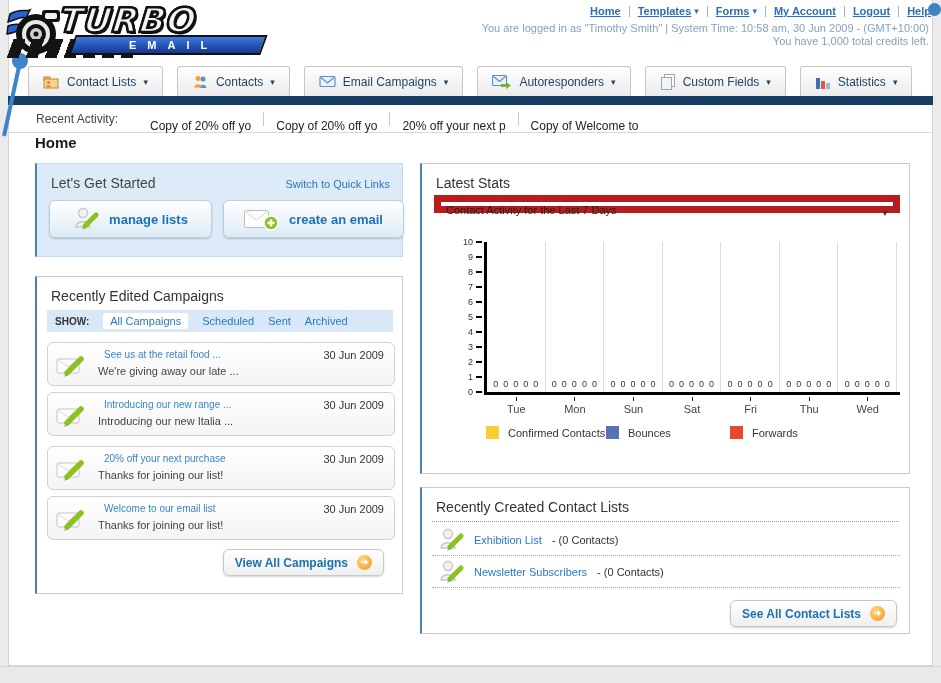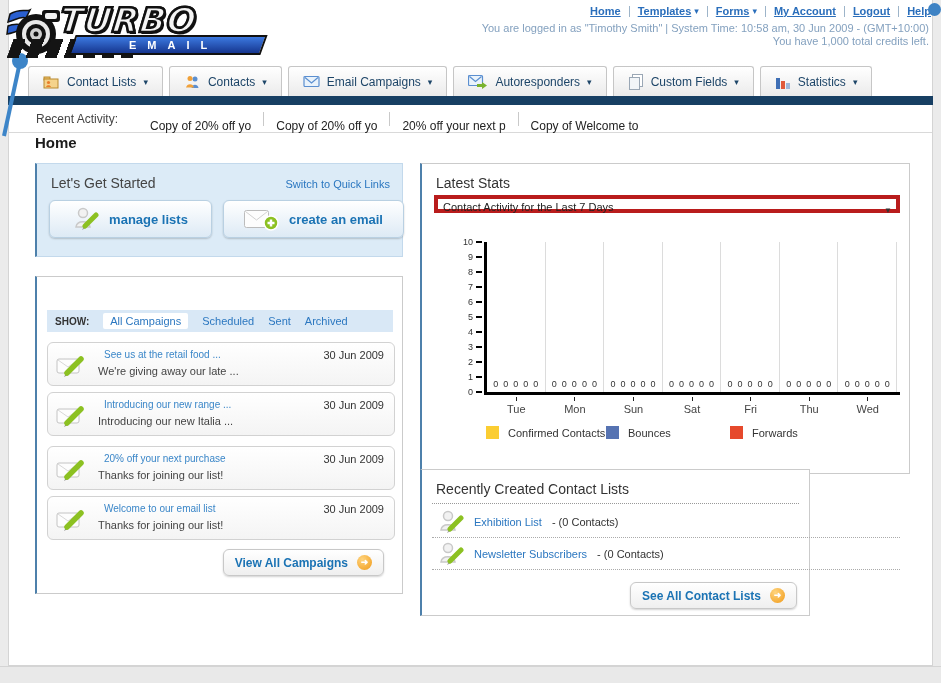--- a/index.html
+++ b/index.html
@@ -24,21 +24,21 @@
   #topnav a { color:#2a6ebb; text-decoration:underline; font-weight:bold; cursor:pointer; }
   #topnav .caret { color:#2a6ebb; font-size:9px; margin-left:3px; }
   #topnav .sep { width:1px; height:11px; background:#9db4c9; margin:0 8px; }
   #help-bubble { position:absolute; top:3px; right:0px; width:13px; height:13px; border-radius:50%; background:#3d82c4; z-index:4; }
   .logininfo { position:absolute; right:12px; font-size:11px; color:#84a1bf; text-align:right; z-index:3; }
   #login-line1 { top:22px; }
   #login-line2 { top:35px; }
 
   
   #tabbar { position:absolute; left:28px; top:66px; height:30px; display:flex; align-items:flex-end; z-index:2; }
-  .tab { display:inline-flex; align-items:center; gap:7px; height:30px; padding:0 14px; margin-right:6px;
+  .tab { display:inline-flex; align-items:center; gap:7px; height:30px; padding:0 14px; margin-right:14px;
          background:linear-gradient(#ffffff,#ebebeb); border:1px solid #c6c6c6; border-bottom:none;
          border-radius:3px 3px 0 0; font-size:12px; color:#1d4568; cursor:pointer; white-space:nowrap; }
   .tab .caret { font-size:9px; color:#1d4568; }
   #navyband { position:absolute; left:8px; top:96px; width:925px; height:9px; background:#173f63; }
 
   
   #activitybar { position:absolute; left:9px; top:105px; width:923px; height:28px; background:#fff;
                  border-bottom:1px solid #d9d9d9; display:flex; align-items:center; }
   #activitybar .alabel { font-size:12px; color:#444; margin-left:27px; margin-right:20px; }
   .aitem { display:flex; align-items:center; gap:7px; font-size:12px; color:#222; padding:0 12px; height:14px; cursor:pointer;flex-direction:column; }
@@ -76,21 +76,21 @@
   .citem .cdate { position:absolute; right:10px; top:6px; font-size:11px; color:#333; }
   .pillbtn { position:absolute; display:flex; align-items:center; gap:9px; height:27px; padding:0 11px;
              background:linear-gradient(#ffffff,#efefef); border:1px solid #c8c8c8; border-radius:6px;
              box-shadow:0 1px 2px rgba(0,0,0,.18); font-size:12px; font-weight:bold; color:#1b73b4; cursor:pointer; }
   #viewall { right:18px; top:272px; }
   .orangearrow { width:15px; height:15px; border-radius:50%; background:radial-gradient(circle at 35% 30%, #ffd47e, #f09a18);
                  color:#fff; font-size:9px; line-height:15px; text-align:center; }
 
   
   #stats { left:420px; top:163px; width:490px; height:311px; }
-  #statdrop { position:absolute; left:12px; top:31px; width:466px; height:18px; border:4px solid #b91c1c;
+  #statdrop { position:absolute; left:12px; top:31px; width:466px; height:18px; border:7px solid #b91c1c;
               background:#fff; font-size:11px; color:#222; line-height:16px; padding-left:5px; cursor:pointer; }
   #statdrop .caret { position:absolute; right:4px; top:4px; font-size:8px; color:#333; }
   #chartwrap { position:absolute; left:12px; top:78px; width:466px; height:176px; }
   #yticks { position:absolute; left:0; top:0; width:48px; height:150px; }
   .ytick { position:absolute; right:0; display:flex; align-items:center; gap:3px; font-size:9px; color:#333; }
   .ydash { width:6px; height:2px; background:#000; }
   #yaxis { position:absolute; left:50px; top:0; width:3px; height:151px; background:#000; }
   #groups { position:absolute; left:53px; top:0; width:410px; height:150px; display:flex; }
   .cgroup { flex:1; position:relative; border-right:1px solid #dcdcdc; }
   .zeros { position:absolute; bottom:3px; left:0; width:100%; display:flex; justify-content:center; gap:5px;
@@ -98,21 +98,21 @@
   #xaxis { position:absolute; left:50px; top:150px; width:416px; height:3px; background:#000; }
   #xlabels { position:absolute; left:53px; top:155px; width:410px; display:flex; }
   .xlab { flex:1; text-align:center; font-size:11px; color:#444; }
   .xlab i { display:block; width:1px; height:4px; background:#222; margin:0 auto 2px; }
   #legend { position:absolute; left:64px; top:262px; width:420px; display:grid;
             grid-template-columns:120px 124px auto; row-gap:7px; }
   .legitem { display:flex; align-items:center; gap:9px; font-size:11px; color:#333; }
   .legitem .sw { width:13px; height:13px; }
 
   
-  #contactlists { left:420px; top:469px; width:390px; height:147px;text-decoration:underline; }
+  #contactlists { left:420px; top:487px; width:490px; height:147px;text-decoration:underline; }
   #cl-rule { position:absolute; left:10px; right:10px; top:33px; border-top:1px dotted #999; }
   .clitem { position:absolute; left:10px; width:468px; height:31px; border-bottom:1px dotted #aaa;
             display:flex; align-items:center; gap:10px; padding-left:6px; }
   .clitem .clname { font-size:11px; color:#2b77c0; cursor:pointer; }
   .clitem .cldetail { font-size:11px; color:#333; }
   #seeall { right:12px; top:112px; }
 
   #footerstrip { position:absolute; left:0; right:0; bottom:0; height:17px; background:#e9e9e9; border-top:1px solid #d4d4d4; }
 </style>
 </head>
@@ -273,20 +273,21 @@
         <path d="M1.5,4.5 L12.5,13 L23.5,4.5" fill="none" stroke="#d2d2d2"></path>
         <circle cx="27" cy="16" r="7" fill="#8cc122" stroke="#fff" stroke-width="1.5"></circle>
         <line x1="27" y1="12.5" x2="27" y2="19.5" stroke="#fff" stroke-width="2.5"></line>
         <line x1="23.5" y1="16" x2="30.5" y2="16" stroke="#fff" stroke-width="2.5"></line>
       </svg>
       <span>create an email</span>
     </div>
   </div>
 
   <div class="panel" id="campaigns">
+    <h2>Recently Edited Campaigns</h2>
     <div id="filterbar">
       <span class="show">SHOW:</span>
       <span class="filter active">All Campaigns</span>
       <span class="filter">Scheduled</span>
       <span class="filter">Sent</span>
       <span class="filter">Archived</span>
     </div>
     <div class="citem" style="top:65px">
       <svg class="cicon" width="32" height="28">
         <rect x="1" y="8" width="22" height="14" rx="2" fill="#fdfdfd" stroke="#c4c4c4"></rect>

